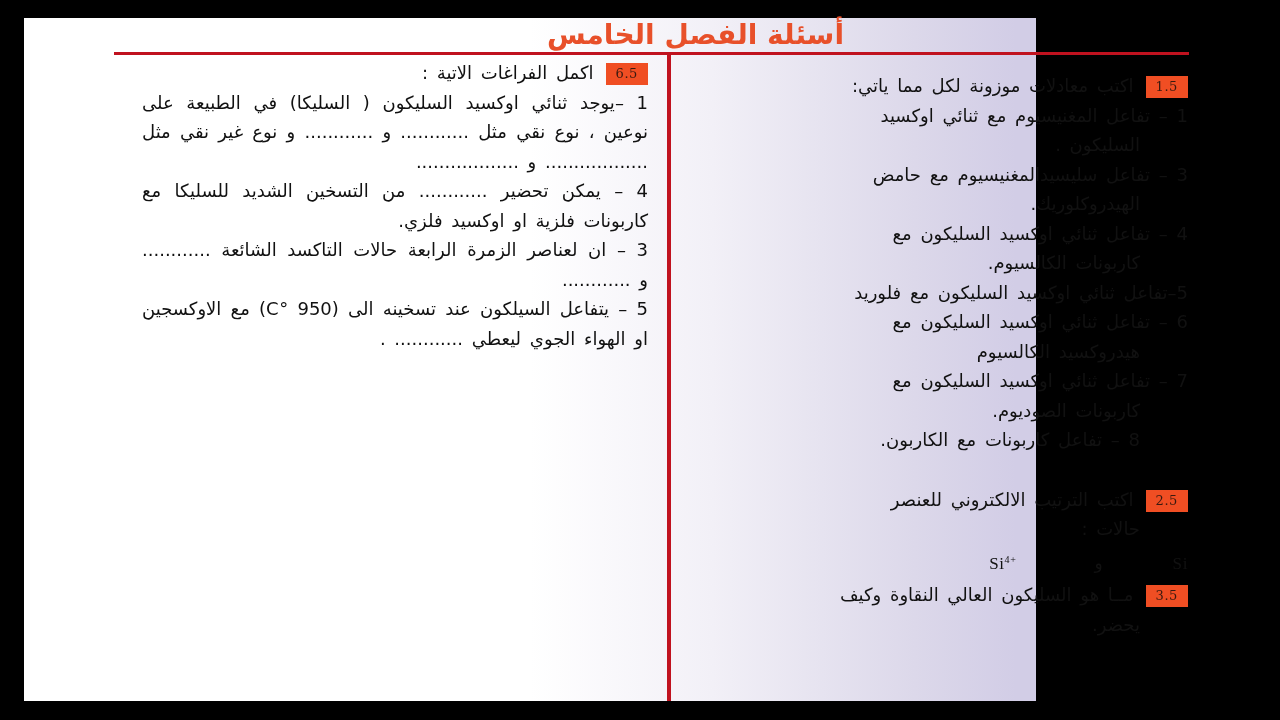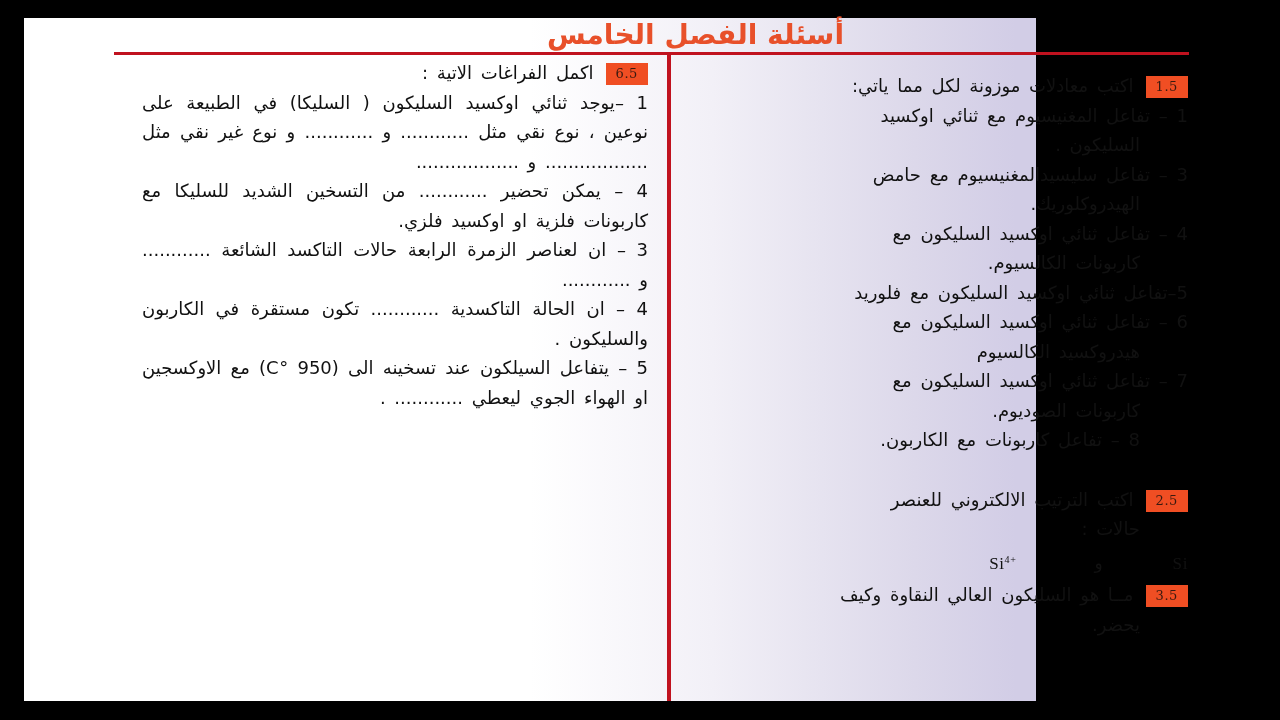--- a/index.html
+++ b/index.html
@@ -114,18 +114,17 @@
     </span>
   </div>
 
   <div class="col col-left">
     <span class="q-head">
       <span class="badge">6.5</span><span>اكمل الفراغات الاتية :</span>
     </span>
     <span class="item">1 –يوجد ثنائي اوكسيد السليكون ( السليكا) في الطبيعة على نوعين ، نوع نقي مثل ............ و ............ و نوع غير نقي مثل .................. و ..................</span>
     <span class="item">4 – يمكن تحضير ............ من التسخين الشديد للسليكا مع كاربونات فلزية او اوكسيد فلزي.</span>
     <span class="item">3 – ان لعناصر الزمرة الرابعة حالات التاكسد الشائعة ............ و ............</span>
-    <span class="item">4 – ان الحالة التاكسدية ............ تكون مستقرة في الكاربون والسليكون .</span>
     <span class="item">5 – يتفاعل السيلكون عند تسخينه الى (950 °C) مع الاوكسجين او الهواء الجوي ليعطي ............ .</span>
   </div>
 </div>
 
 <div class="bottombar"></div>
 
 </body></html>

